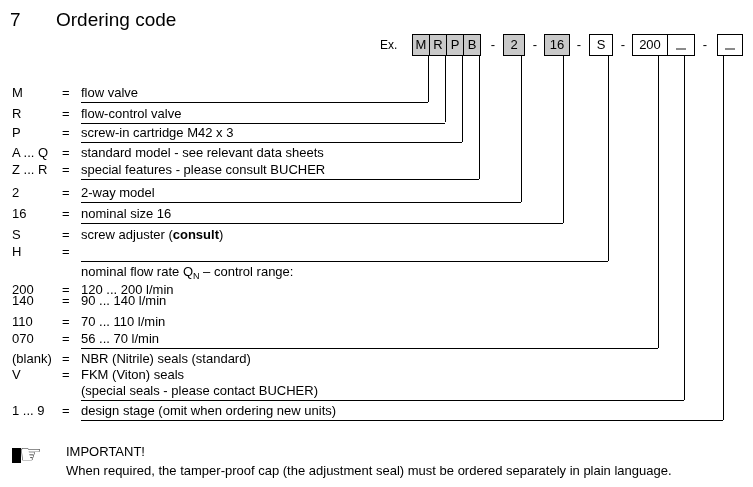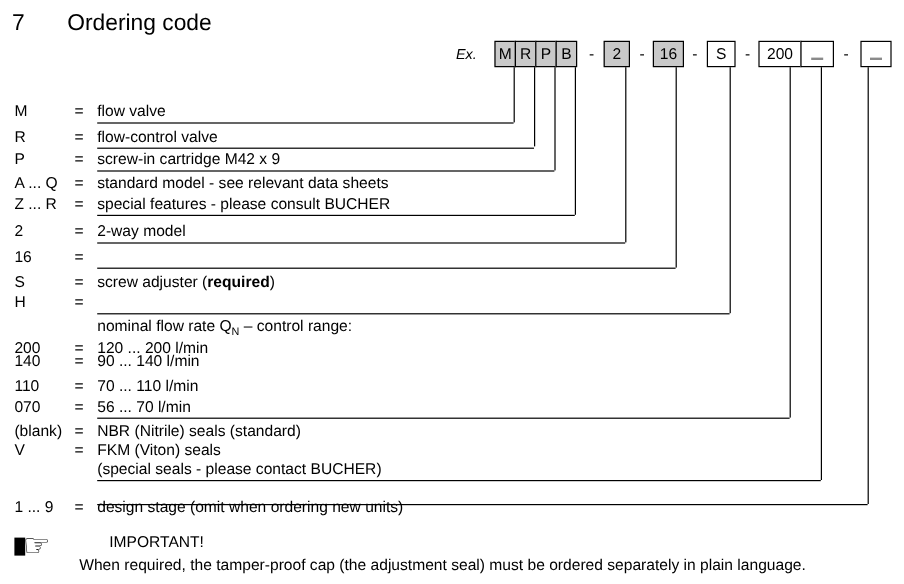--- a/index.html
+++ b/index.html
@@ -38,21 +38,20 @@
     left: 380px;
     top: 34px;
     height: 24px;
   }
   .ex-label {
     position: absolute;
     left: 0px;
     top: 4px;
     font-size: 12px;
     line-height: 14px;
-    font-style: italic;
   }
   .code-box {
     position: absolute;
     top: 0px;
     height: 22px;
     box-sizing: border-box;
     border: 1px solid #000000;
     font-size: 13px;
     line-height: 20px;
     text-align: center;
@@ -143,21 +142,20 @@
     font-size: 26px;
     line-height: 26px;
     color: #1a1a1a;
   }
   #note-title {
     position: absolute;
     left: 66px;
     top: 443px;
     font-size: 13px;
     line-height: 17px;
-    margin-left: 25px;
   }
   #note-text {
     position: absolute;
     left: 66px;
     top: 462px;
     font-size: 13px;
     line-height: 17px;
     white-space: nowrap;
   }
 </style>
@@ -215,21 +213,21 @@
     <div class="hline" style="left: 81px; top: 102px; width: 347px;"></div>
     <div class="legend-row" style="top: 105px; width: 753px;">
       <span class="lg-key">R</span>
       <span class="lg-eq">=</span>
       <span class="lg-val">flow-control valve</span>
     </div>
     <div class="hline" style="left: 81px; top: 123px; width: 364px;"></div>
     <div class="legend-row" style="top: 124px; width: 753px;">
       <span class="lg-key">P</span>
       <span class="lg-eq">=</span>
-      <span class="lg-val">screw-in cartridge M42 x 9</span>
+      <span class="lg-val">screw-in cartridge M42 x 3</span>
     </div>
     <div class="hline" style="left: 81px; top: 142px; width: 381px;"></div>
     <div class="legend-row" style="top: 144px; width: 753px;">
       <span class="lg-key">A ... Q</span>
       <span class="lg-eq">=</span>
       <span class="lg-val">standard model - see relevant data sheets</span>
     </div>
     <div class="legend-row" style="top: 161px; width: 753px;">
       <span class="lg-key">Z ... R</span>
       <span class="lg-eq">=</span>
@@ -238,26 +236,27 @@
     <div class="hline" style="left: 81px; top: 179px; width: 398px;"></div>
     <div class="legend-row" style="top: 184px; width: 753px;">
       <span class="lg-key">2</span>
       <span class="lg-eq">=</span>
       <span class="lg-val">2-way model</span>
     </div>
     <div class="hline" style="left: 81px; top: 202px; width: 440px;"></div>
     <div class="legend-row" style="top: 205px; width: 753px;">
       <span class="lg-key">16</span>
       <span class="lg-eq">=</span>
+      <span class="lg-val">nominal size 16</span>
     </div>
     <div class="hline" style="left: 81px; top: 223px; width: 482px;"></div>
     <div class="legend-row" style="top: 226px; width: 753px;">
       <span class="lg-key">S</span>
       <span class="lg-eq">=</span>
-      <span class="lg-val">screw adjuster (<b>required</b>)</span>
+      <span class="lg-val">screw adjuster (<b>consult</b>)</span>
     </div>
     <div class="legend-row" style="top: 243px; width: 753px;">
       <span class="lg-key">H</span>
       <span class="lg-eq">=</span>
     </div>
     <div class="hline" style="left: 81px; top: 261px; width: 527px;"></div>
     <div class="legend-row" style="top: 263px; width: 753px;">
       <span class="lg-val">nominal flow rate Q<span class="sub">N</span> – control range:</span>
     </div>
     <div class="legend-row" style="top: 281px; width: 753px;">
@@ -288,21 +287,21 @@
     </div>
     <div class="legend-row" style="top: 366px; width: 753px;">
       <span class="lg-key">V</span>
       <span class="lg-eq">=</span>
       <span class="lg-val">FKM (Viton) seals</span>
     </div>
     <div class="legend-row" style="top: 382px; width: 625px;">
       <span class="lg-val">(special seals - please contact BUCHER)</span>
     </div>
     <div class="hline" style="left: 81px; top: 400px; width: 603px;"></div>
-    <div class="legend-row" style="top: 414px; width: 753px;">
+    <div class="legend-row" style="top: 402px; width: 753px;">
       <span class="lg-key">1 ... 9</span>
       <span class="lg-eq">=</span>
       <span class="lg-val">design stage (omit when ordering new units)</span>
     </div>
     <div class="hline" style="left: 81px; top: 420px; width: 642px;"></div>
   </div>
 
 <div id="note-icon">
   <span class="bar"></span>
   <span class="hand">☞</span>

